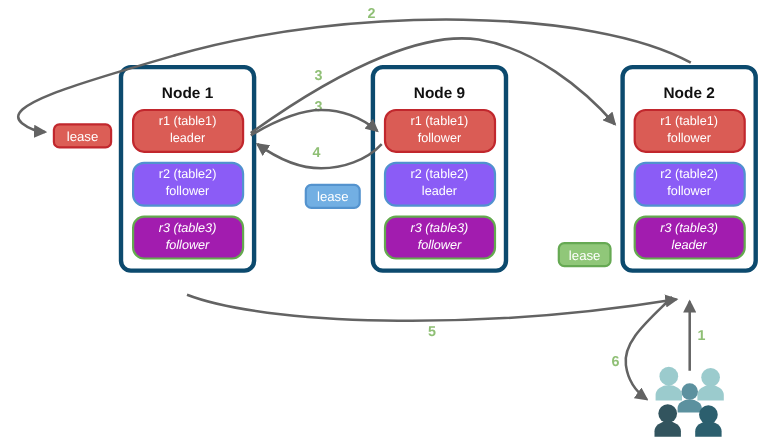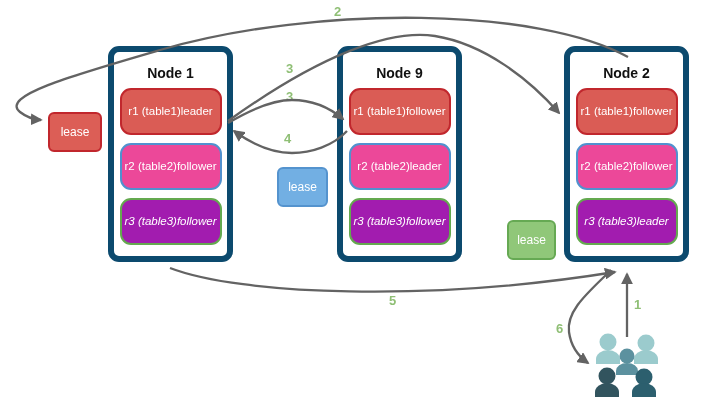--- a/index.html
+++ b/index.html
@@ -2,37 +2,37 @@
 <html><head>
 <meta charset="utf-8">
 <style>
   html,body{margin:0;padding:0;background:#ffffff;}
   .canvas{
     position:relative;width:704px;height:405px;background:#ffffff;overflow:hidden;
     font-family:"Liberation Sans","DejaVu Sans",sans-serif;
   }
   .arrow-layer{position:absolute;left:0;top:0;width:704px;height:405px;pointer-events:none;}
   .node{
-    position:absolute;top:46px;width:125px;height:216px;box-sizing:border-box;
-    background:#ffffff;border:6px solid #0c4a6e;border-radius:11px;
+    position:absolute;top:59px;width:125px;height:189px;box-sizing:border-box;
+    background:#ffffff;border:4px solid #0c4a6e;border-radius:11px;
     display:flex;flex-direction:column;align-items:center;
   }
   .node-title{
     margin-top:13px;margin-bottom:7px;font-size:14px;font-weight:bold;color:#111111;
   }
   .replica{
     width:102px;height:47px;box-sizing:border-box;border-radius:11px;margin-bottom:8px;
-    display:flex;align-items:center;justify-content:center;
+    display:flex;flex-direction:column;align-items:center;justify-content:center;
     color:#ffffff;font-size:11.5px;line-height:1.32;text-align:left;
   }
   .rep-red{background:#DA5C55;border:2px solid #C1272D;}
-  .rep-blue{background:#ec4899;border:2px solid #5191CF;}
+  .rep-blue{background:#8b5cf6;border:2px solid #5191CF;}
   .rep-green{background:#a21caf;border:2px solid #64A94F;font-style:italic;}
   .lease{
-    position:absolute;height:40px;box-sizing:border-box;border-radius:6px;
+    position:absolute;height:23px;box-sizing:border-box;border-radius:6px;
     display:flex;align-items:center;justify-content:center;
     color:#ffffff;font-size:12px;
   }
   .lease-red{left:48px;top:112px;width:54px;background:#DC5E56;border:2px solid #C1272D;}
   .lease-blue{left:277px;top:167px;width:51px;background:#72AFE3;border:2px solid #5493CE;}
   .lease-green{left:507px;top:220px;width:49px;background:#90C779;border:2px solid #66A953;}
   .step{
     position:absolute;font-size:13px;font-weight:bold;color:#8FBF75;
   }
 </style>

